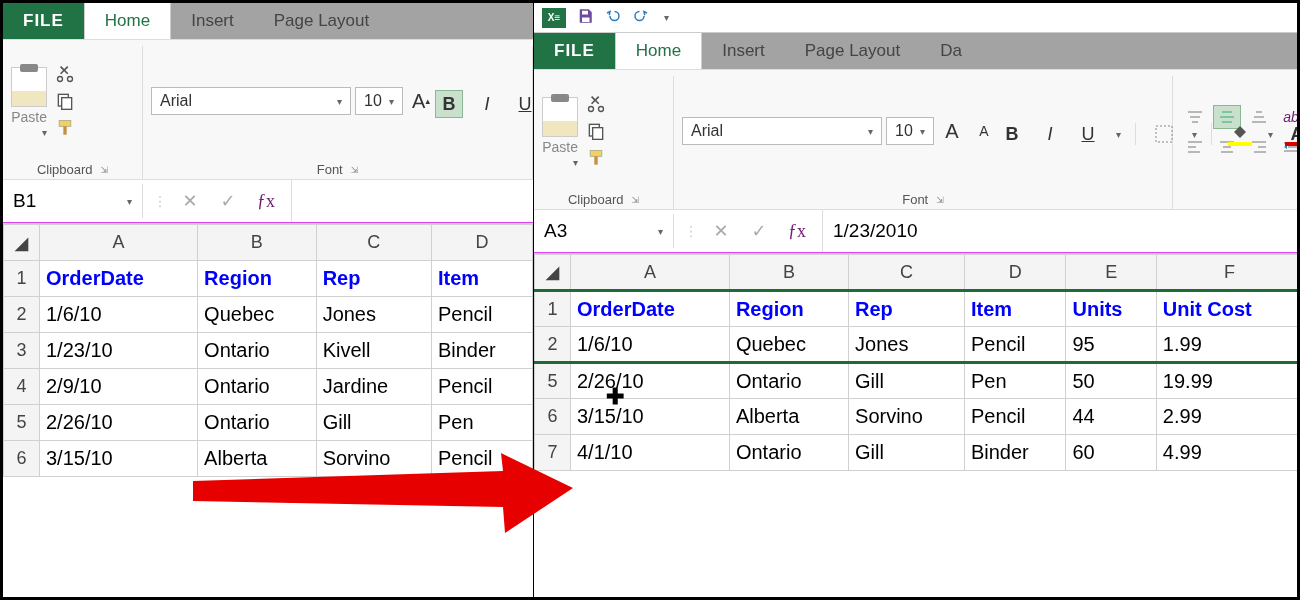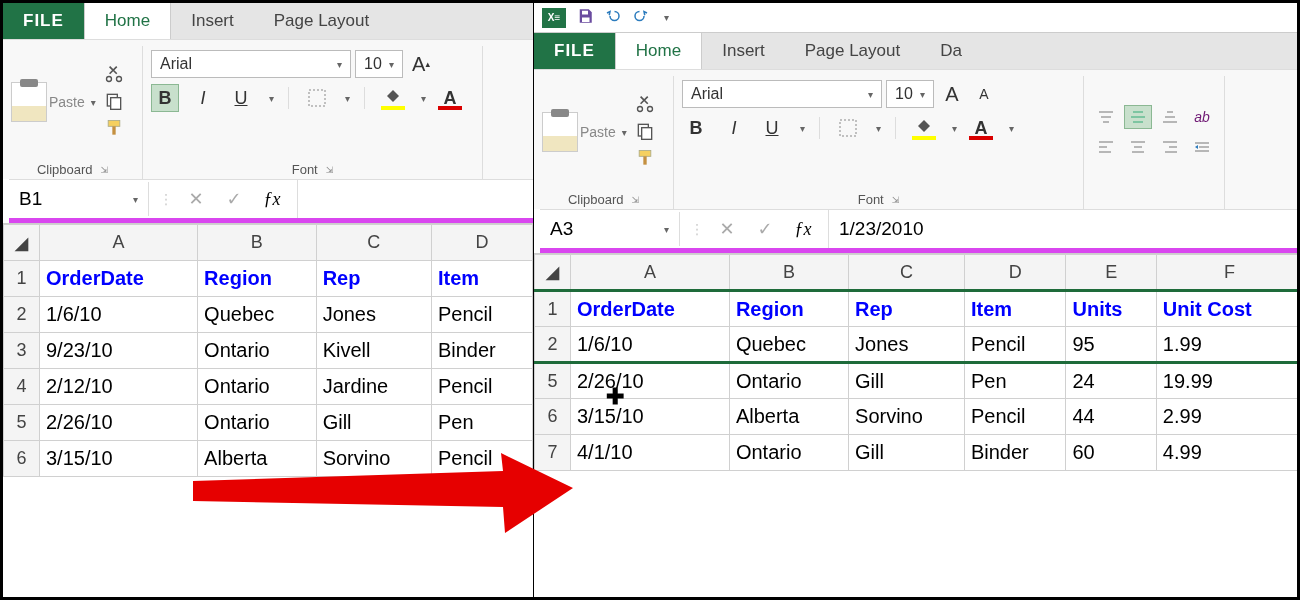--- a/index.html
+++ b/index.html
@@ -5,57 +5,57 @@
 * { box-sizing: border-box; margin: 0; padding: 0; }
 body { font-family: "Segoe UI", Tahoma, sans-serif; font-size: 14px; background: #fff; position: relative; width: 1300px; height: 600px; overflow: hidden; border: 3px solid #000; }
 .pane { position: absolute; background: #fff; }
 .pane-left { left: 0; top: 0; width: 530px; height: 600px; }
 .pane-right { left: 530px; top: 0; width: 770px; height: 600px; border-left: 1px solid #000; }
 
 .qat { height: 30px; background: #fff; display: flex; align-items: center; padding-left: 8px; gap: 10px; border-bottom: 1px solid #ccc; }
 .qat .x-icon { background: #217346; color: #fff; width: 24px; height: 20px; display: flex; align-items: center; justify-content: center; font-size: 10px; font-weight: bold; }
 .qat svg { width: 18px; height: 18px; }
 
-.tabs { height: 36px; display: flex; align-items: flex-end; background: #e5e5e5; }
+.tabs { height: 36px; display: flex; align-items: flex-end; background: #a3a3a3; }
 .tab { padding: 8px 20px; font-size: 17px; color: #444; cursor: pointer; }
 .tab.file { background: #217346; color: #fff; font-weight: 600; letter-spacing: 1px; }
 .tab.active { color: #217346; border: 1px solid #ccc; border-bottom: none; background: #fff; font-weight: 500; text-align: center; }
 
 .ribbon { background: #f8f8f8; border-top: 1px solid #ddd; display: flex; padding: 6px 0 0 0; height: 140px; }
 .ribbon-group { border-right: 1px solid #ddd; padding: 0 8px; display: flex; flex-direction: column; min-width: 140px; }
 .ribbon-group.align { min-width: 130px; }
 .group-body { flex: 1; display: flex; align-items: center; gap: 4px; flex-wrap: wrap; }
 .group-label { font-size: 13px; text-align: center; color: #555; padding: 4px 0 2px 0; display: flex; justify-content: center; align-items: center; gap: 8px; }
 .group-label .launcher { font-size: 9px; color: #888; }
 
-.paste-block { display: flex; flex-direction: row; align-items: center; gap: 2px; color: #888; }
+.paste-block { display: flex; flex-direction: column; align-items: flex-end; gap: 2px; color: #888; }
 .paste-icon-big { width: 36px; height: 40px; background: linear-gradient(#fff 60%, #f0e6c0 60%); border: 1px solid #ccc; position: relative; }
 .paste-icon-big::before { content: ""; position: absolute; top: -4px; left: 8px; width: 18px; height: 8px; background: #888; border-radius: 2px; }
 .paste-small { display: flex; flex-direction: column; gap: 4px; margin-left: 4px; }
 
 .font-row1 { display: flex; align-items: center; gap: 4px; width: 100%; margin-bottom: 6px; }
 .font-select { border: 1px solid #bbb; background: #fff; padding: 4px 8px; font-size: 16px; color: #333; display: flex; justify-content: space-between; align-items: center; }
 .font-name { width: 200px; }
 .font-size { width: 48px; }
 .drop-caret { font-size: 10px; color: #666; margin-left: 4px; }
 
 .font-row2 { display: flex; align-items: center; gap: 10px; }
 .font-btn { width: 28px; height: 28px; display: flex; align-items: center; justify-content: center; font-size: 18px; color: #333; cursor: pointer; position: relative; }
 .font-btn.bold-active { background: #c8e0cc; border: 1px solid #8bb893; font-weight: bold; }
 
-.font-group-body { display: flex; flex-direction: column; flex: 1; padding-top: 4px; }
+.font-group-body { display: flex; flex: 1; padding-top: 4px; }
 
 .fill-underline { position: absolute; bottom: 2px; left: 2px; right: 2px; height: 4px; background: #ffff00; }
 .font-color-underline { position: absolute; bottom: 2px; left: 2px; right: 2px; height: 4px; background: #d90000; }
 
-.namebox-row { display: flex; align-items: center; background: #fff; border-top: 1px solid #ddd; border-bottom: 5px solid #d946ef; height: 44px; margin-left: 6px; }
+.namebox-row { display: flex; align-items: center; background: #fff; border-top: 1px solid #ddd; border-bottom: 1px solid #d946ef; height: 44px; }
 .namebox { width: 140px; padding: 6px 10px; font-size: 19px; border-right: 1px solid #ddd; display: flex; justify-content: space-between; align-items: center; }
 .fx-controls { display: flex; align-items: center; gap: 8px; padding: 0 10px; }
 .fx-btn { width: 30px; height: 30px; display: flex; align-items: center; justify-content: center; color: #aaa; font-size: 18px; }
-.fx-btn.fx { font-style: italic; color: #000000; font-family: "Times New Roman", serif; }
+.fx-btn.fx { color: #701a75; font-family: "Times New Roman", serif; }
 .formula-input { flex: 1; padding: 6px 10px; font-size: 19px; border-left: 1px solid #ddd; height: 100%; display: flex; align-items: center; }
 
 .sheet { border-top: 1px solid #ccc; }
 .sheet table { border-collapse: collapse; width: 100%; }
 .sheet th, .sheet td { border: 1px solid #d0d0d0; padding: 4px 6px; font-size: 20px; text-align: left; height: 36px; font-family: Arial, sans-serif; }
 .sheet th { background: #f4f4f4; font-weight: normal; text-align: center; color: #444; font-size: 18px; }
 .sheet .corner { background: #f4f4f4; width: 36px; }
 .sheet .rownum { background: #f4f4f4; text-align: center; width: 36px; color: #444; font-size: 18px; }
 .sheet .hdr { color: #0000ff; font-weight: bold; }
 .sheet .num { }
@@ -195,28 +195,28 @@
       </tr>
       <tr>
         <td class="rownum">2</td>
         <td class="num">1/6/10</td>
         <td>Quebec</td>
         <td>Jones</td>
         <td>Pencil</td>
       </tr>
       <tr>
         <td class="rownum">3</td>
-        <td class="num">9/23/10</td>
+        <td class="num">1/23/10</td>
         <td>Ontario</td>
         <td>Kivell</td>
         <td>Binder</td>
       </tr>
       <tr>
         <td class="rownum">4</td>
-        <td class="num">2/12/10</td>
+        <td class="num">2/9/10</td>
         <td>Ontario</td>
         <td>Jardine</td>
         <td>Pencil</td>
       </tr>
       <tr>
         <td class="rownum">5</td>
         <td class="num">2/26/10</td>
         <td>Ontario</td>
         <td>Gill</td>
         <td>Pen</td>
@@ -453,21 +453,21 @@
         <td>Pencil</td>
         <td class="num">95</td>
         <td class="num">1.99</td>
       </tr>
       <tr>
         <td class="rownum">5</td>
         <td class="num">2/26/10</td>
         <td>Ontario</td>
         <td>Gill</td>
         <td>Pen</td>
-        <td class="num">24</td>
+        <td class="num">50</td>
         <td class="num">19.99</td>
       </tr>
       <tr>
         <td class="rownum">6</td>
         <td class="num">3/15/10</td>
         <td>Alberta</td>
         <td>Sorvino</td>
         <td>Pencil</td>
         <td class="num">44</td>
         <td class="num">2.99</td>

